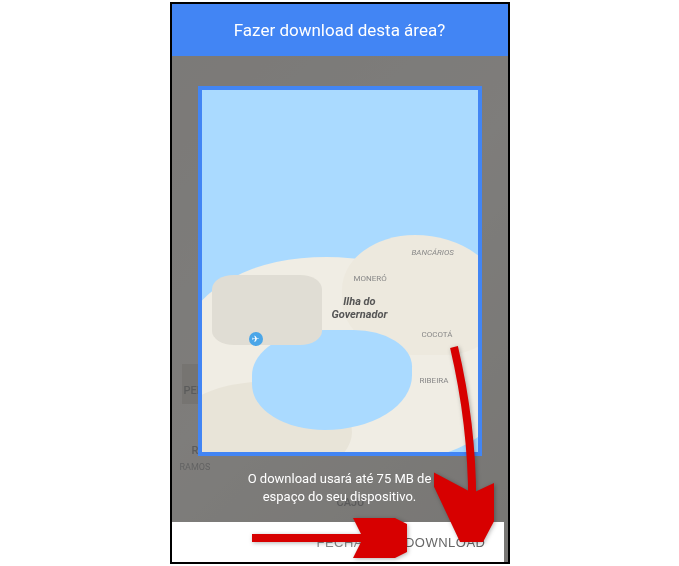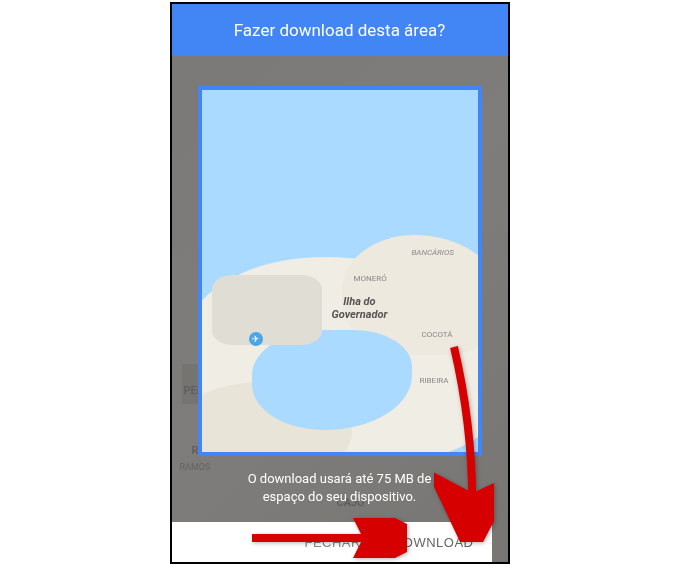--- a/index.html
+++ b/index.html
@@ -178,21 +178,21 @@
       color: #fff;
       text-align: center;
       font-size: 13px;
       padding: 4px 64px;
       line-height: 1.4;
     }
     .button-bar {
       position: absolute;
       bottom: 0;
       left: 0;
-      right: 16px;
+      right: 4px;
       height: 40px;
       background: #fff;
       display: flex;
       justify-content: flex-end;
       align-items: center;
       padding: 0 18px;
       gap: 32px;
     }
     .btn {
       font-size: 13px;

